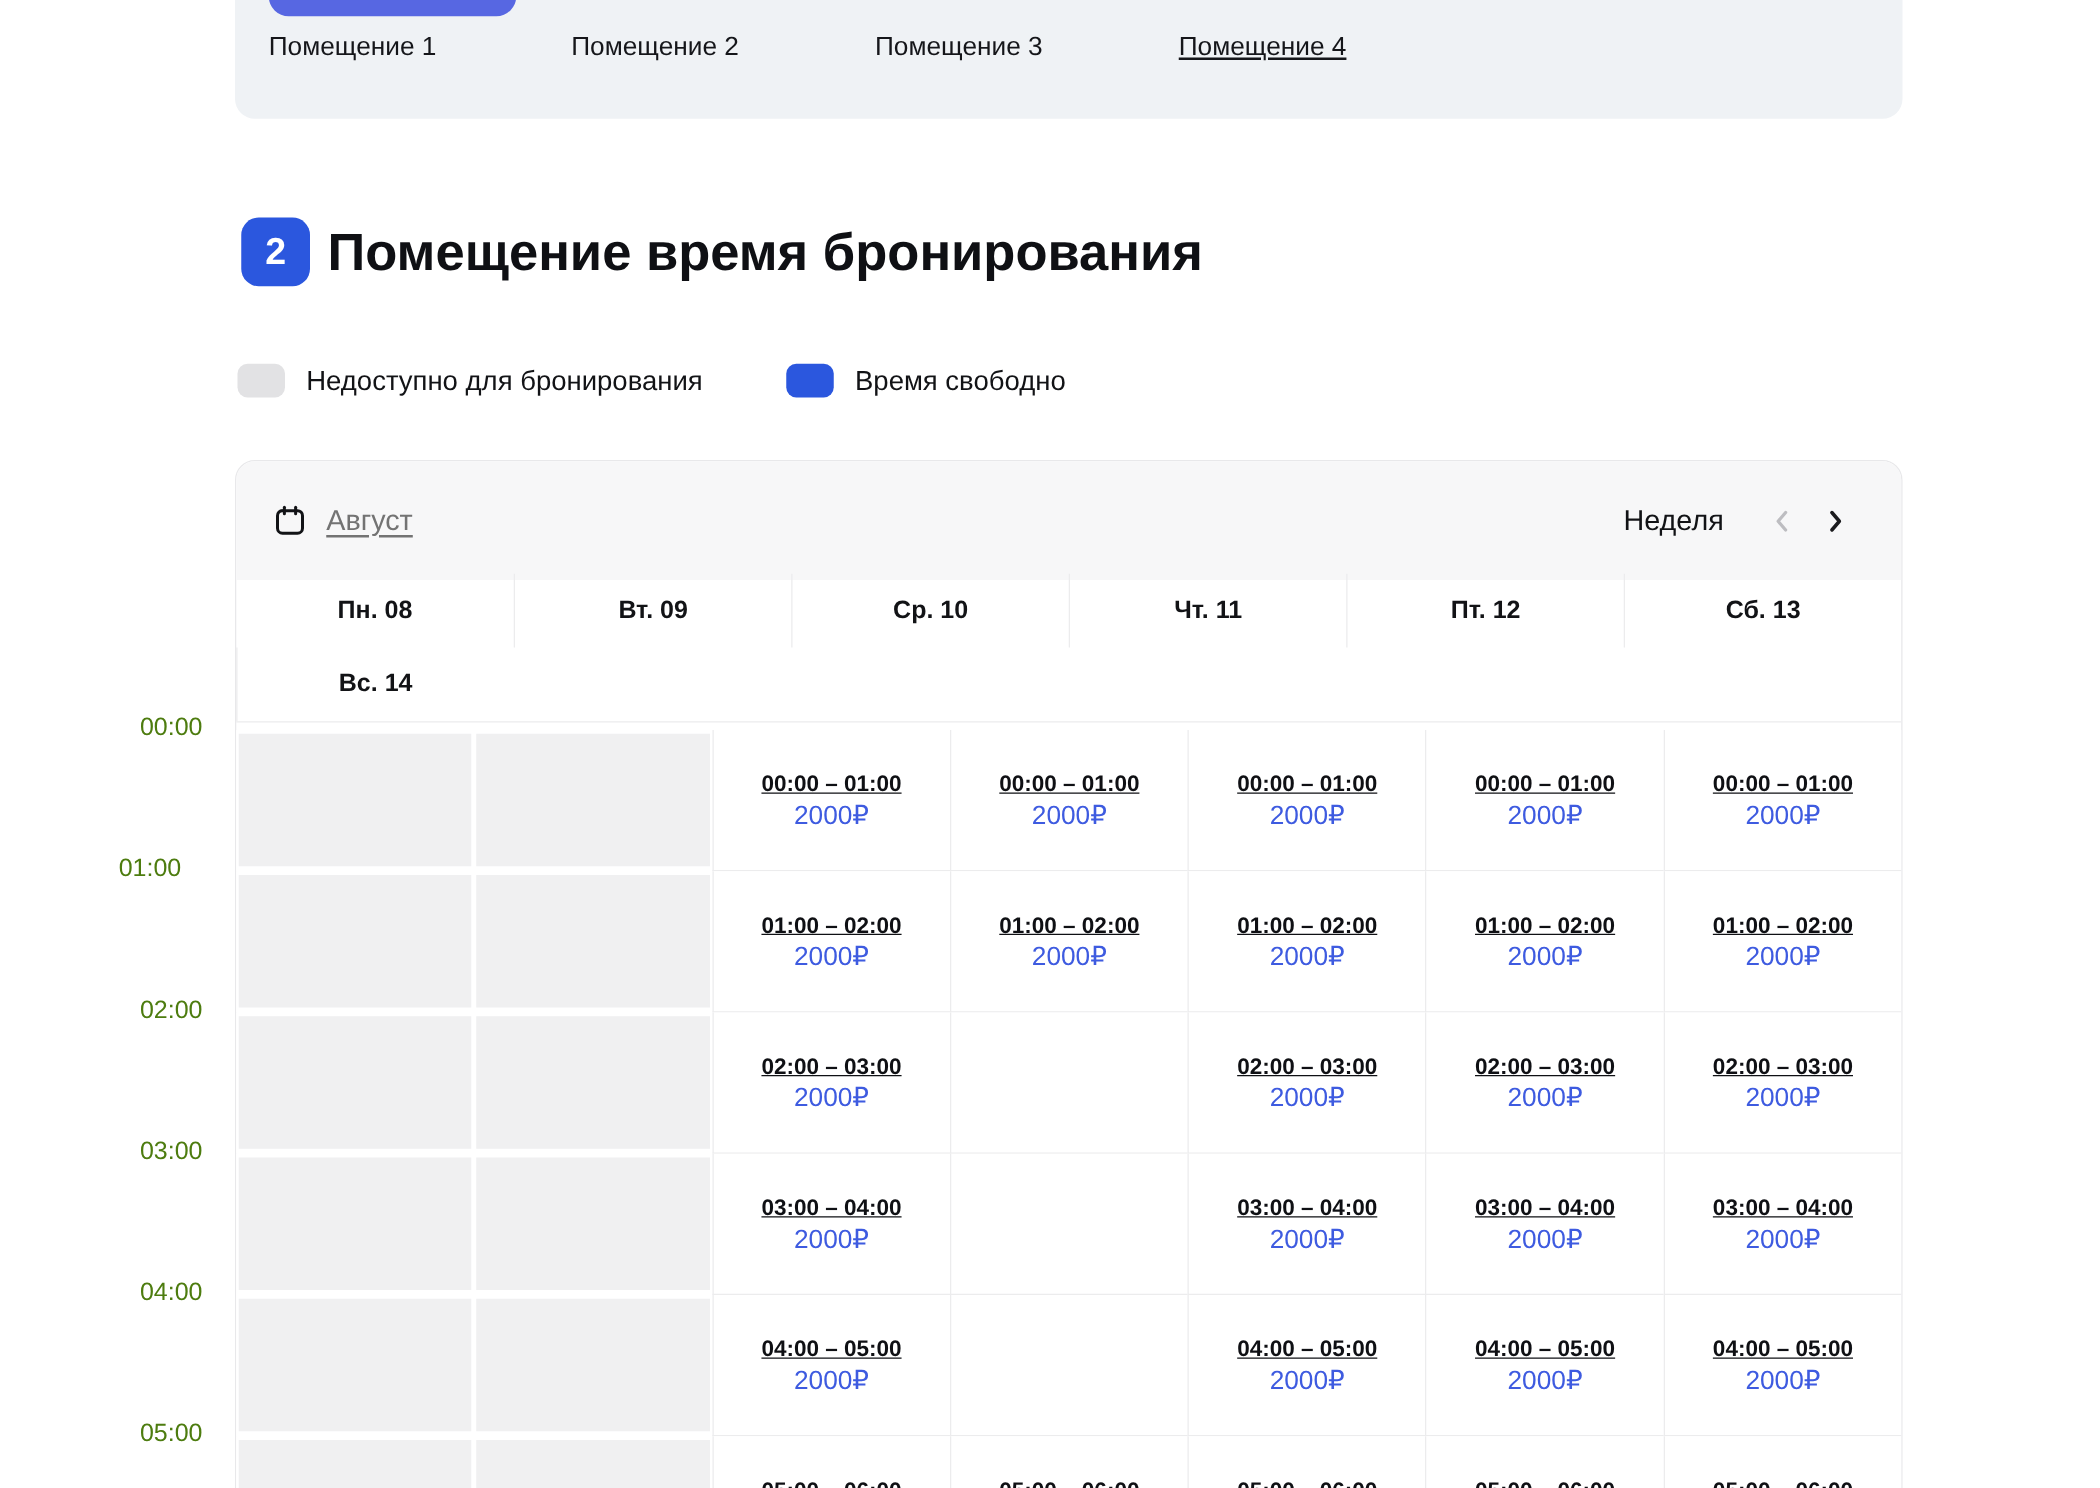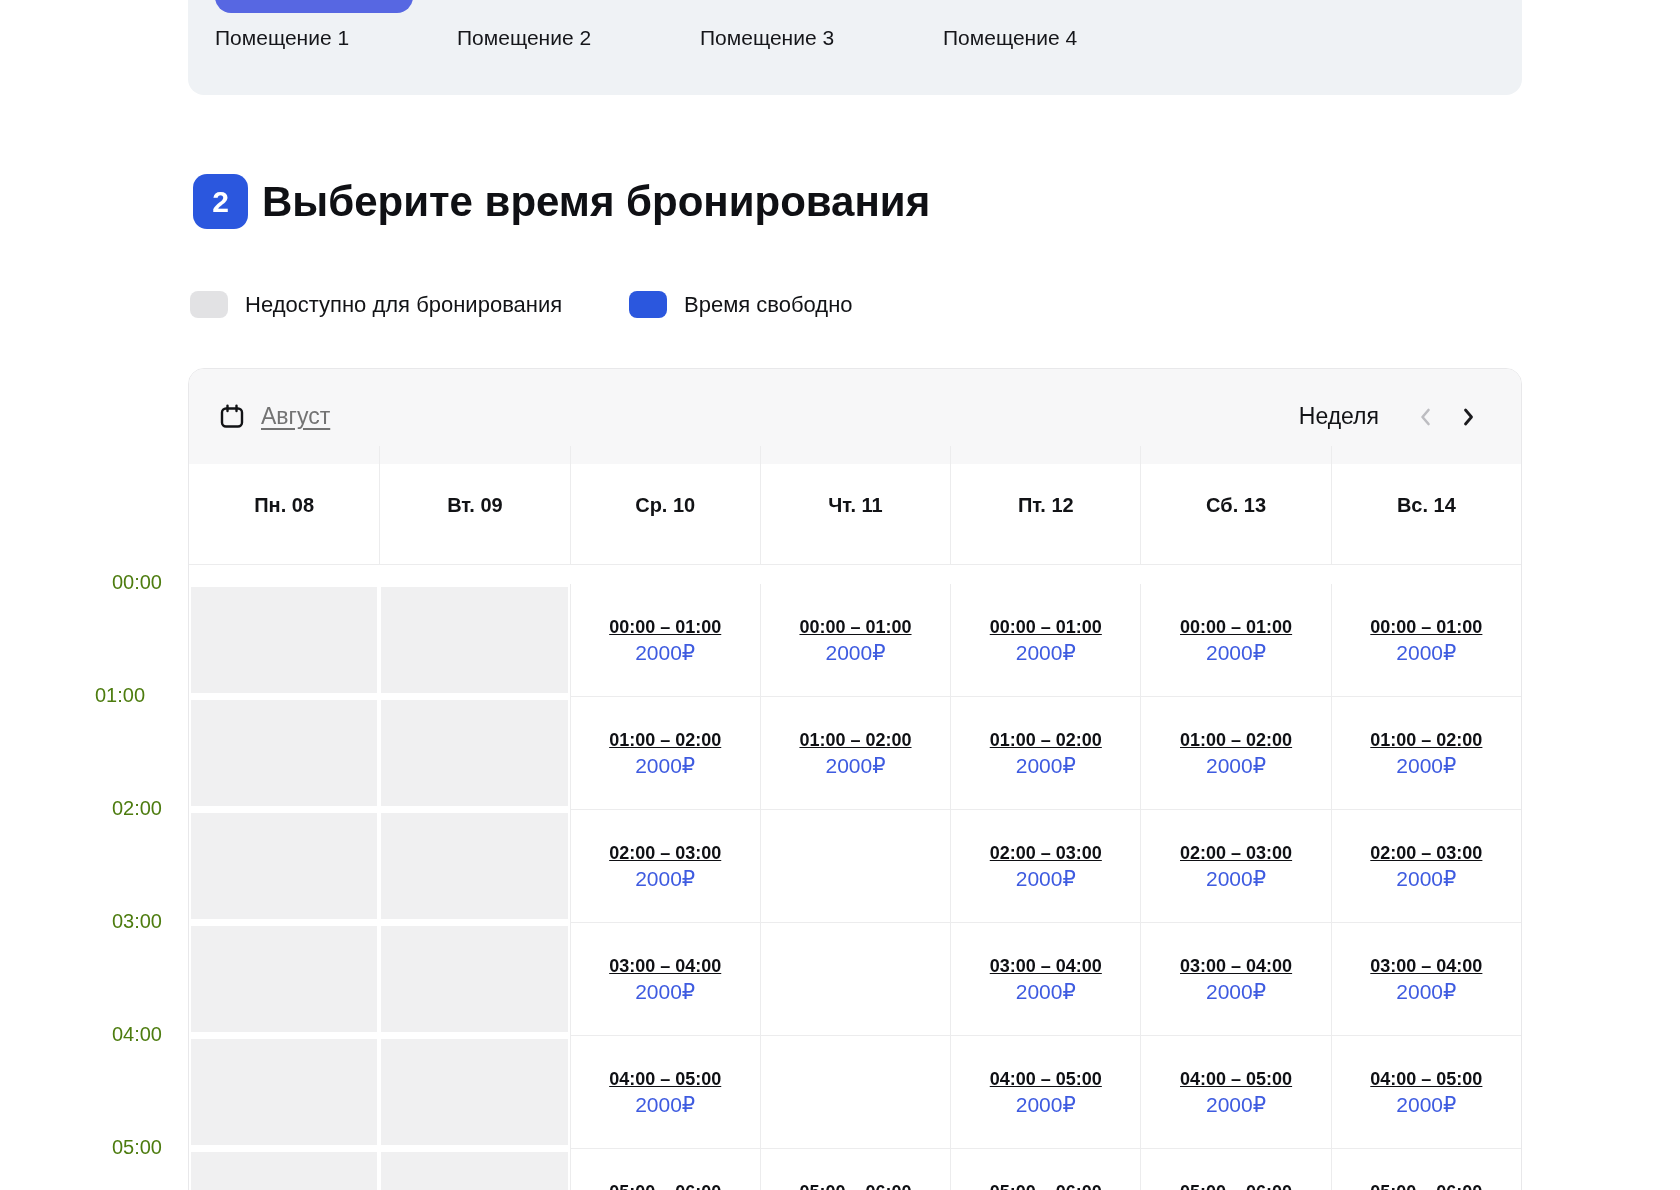--- a/index.html
+++ b/index.html
@@ -42,22 +42,22 @@
     padding:0 39px 0 30px; }
   .month-link { display:flex; align-items:center; gap:16px; cursor:pointer; }
   .month-text { font-size:23px; color:#737373; text-decoration:underline; text-underline-offset:4px; }
   .view-group { margin-left:auto; display:flex; align-items:center; }
   .view-text { font-size:23px; color:#121316; }
   .nav-btn { width:28px; height:28px; display:flex; align-items:center; justify-content:center;
     background:none; border:none; cursor:pointer; padding:0; }
   .nav-prev { margin-left:33px; }
   .nav-next { margin-left:14px; }
 
-  .day-header-row { position:absolute; left:0; top:77px; width:100%; height:119px;
-    display:grid; grid-template-columns:repeat(7,1fr); border-bottom:1px solid #ececed; }
+  .day-header-row { position:absolute; left:0; top:90px; width:100%; height:119px;
+    display:grid; grid-template-columns:repeat(6,1fr); border-bottom:1px solid #ececed; }
   .day-header-cell { display:flex; align-items:center; justify-content:center;
     font-size:20px; font-weight:700; color:#121316; }
   .day-header-cell.bl { border-left:1px solid #ececed; }
 
   .grid { position:absolute; left:0; top:215px; width:100%;
     display:grid; grid-template-columns:repeat(7,1fr); grid-auto-rows:113px; }
   .cell { position:relative; background:#fff; }
   .cell.bl { border-left:1px solid #ececed; }
   .cell.bb { border-bottom:1px solid #ececed; }
   .cell.available { cursor:pointer; text-align:center; padding-top:33px; }
@@ -73,26 +73,26 @@
 </style>
 </head>
 <body>
 
 <div class="room-panel">
   <div class="tab-pill"></div>
   <div id="room-tabs">
       <span class="room-tab" style="left: 27px;">Помещение 1</span>
       <span class="room-tab" style="left: 269px;">Помещение 2</span>
       <span class="room-tab" style="left: 512px;">Помещение 3</span>
-      <span class="room-tab" style="left: 755px;">Помещение 4</span>
+      <span class="room-tab" style="left: 755px; text-decoration: underline;">Помещение 4</span>
     </div>
 </div>
 
 <div class="step-badge">2</div>
-<div class="step-title">Выберите время бронирования</div>
+<div class="step-title">Помещение время бронирования</div>
 
 <div class="legend">
   <div class="legend-item">
     <span class="swatch gray"></span>
     <span class="legend-label">Недоступно для бронирования</span>
   </div>
   <div class="legend-item g2">
     <span class="swatch blue"></span>
     <span class="legend-label">Время свободно</span>
   </div>

